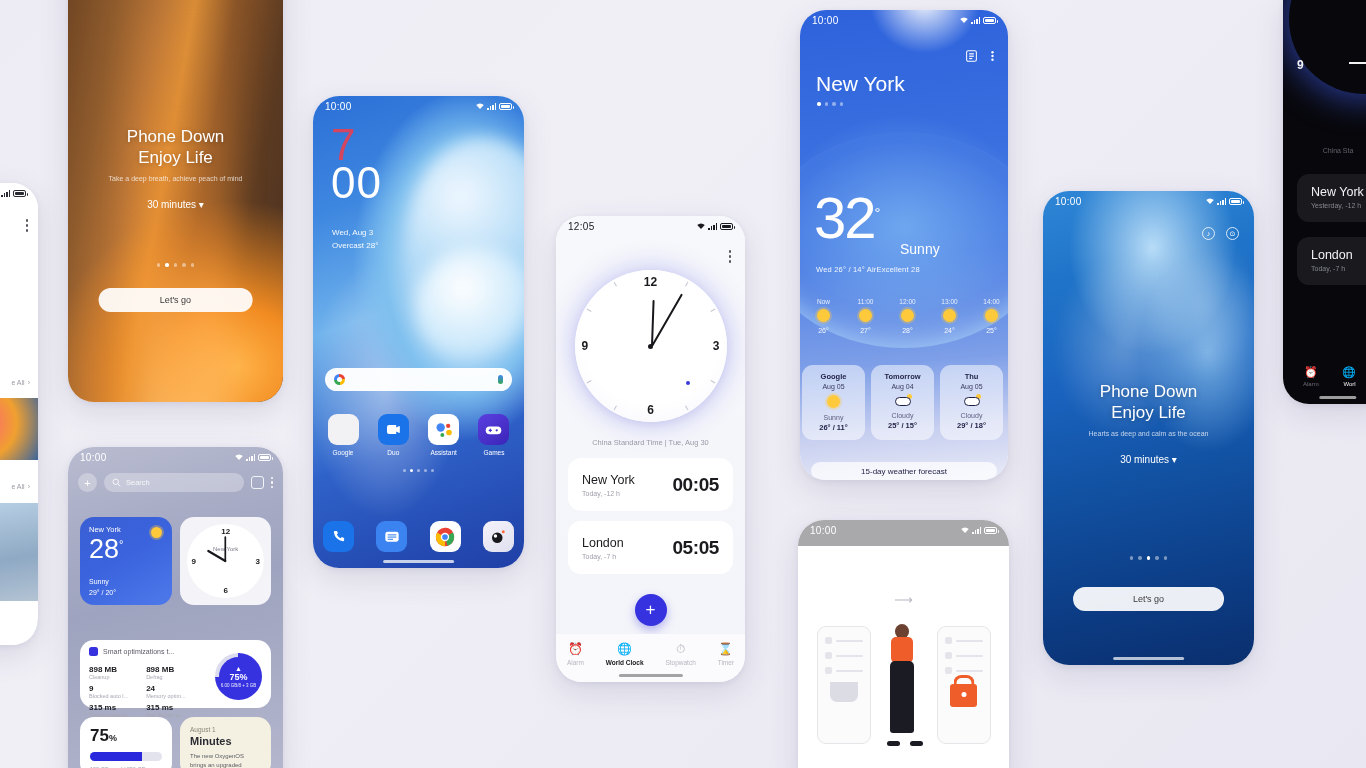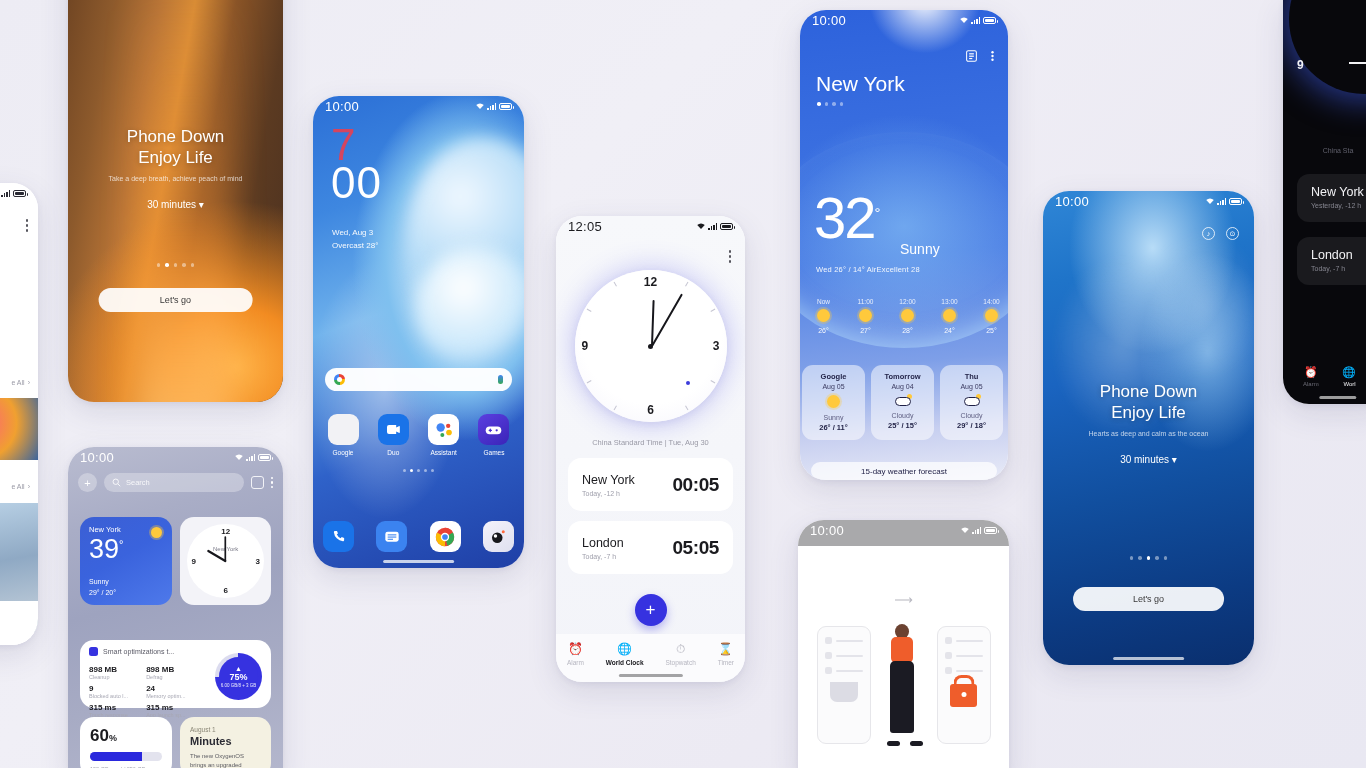--- a/index.html
+++ b/index.html
@@ -18,21 +18,21 @@
     overflow: hidden;
     background: #fff;
     box-shadow: 0 10px 30px rgba(60,60,110,0.13), 0 2px 6px rgba(60,60,110,0.08);
   }
   .screen { position: absolute; inset: 0; overflow: hidden; }
 
   
   .statusbar {
     position: absolute; top: 0; left: 0; right: 0; height: 20px;
     display: flex; align-items: center; justify-content: space-between;
-    padding: 0 12px; font-size: 13px; letter-spacing: .3px;
+    padding: 0 12px; font-size: 10px; letter-spacing: .3px;
   }
   .sb-icons { display: flex; align-items: center; gap: 3px; }
   .sb-wifi { width: 8px; height: 7px; }
   .sb-sig { display: flex; align-items: flex-end; gap: 1px; height: 7px; }
   .sb-sig i { width: 1.4px; background: currentColor; display: block; }
   .sb-sig i:nth-child(1){height:2px}.sb-sig i:nth-child(2){height:3.5px}
   .sb-sig i:nth-child(3){height:5px}.sb-sig i:nth-child(4){height:6.5px}
   .sb-batt { width: 13px; height: 7px; border: 1px solid currentColor; border-radius: 2px; position: relative; }
   .sb-batt::after { content:''; position:absolute; inset:1px; background: currentColor; border-radius:1px; }
   .sb-batt::before { content:''; position:absolute; right:-3px; top:2px; width:1.5px; height:3px; background: currentColor; border-radius:0 1px 1px 0;}
@@ -383,21 +383,21 @@
             <i></i>
             <i></i>
             <i></i>
           </div>
       </div>
 
       <div class="wg-row" style="top:70px;">
         <div class="wg-weather">
           <div class="c">New York</div>
           <div class="t">
-            <span>39</span><sup>°</sup>
+            <span>28</span><sup>°</sup>
           </div>
           <div class="wg-sun"></div>
           <div class="b">
             <div>Sunny</div>
             <div>29° / 20°</div>
           </div>
         </div>
         <div class="wg-clock">
           <div class="wg-dial">
             <span class="n n12">12</span>
@@ -441,21 +441,21 @@
             <span style="font-size:7px">▲</span>
             <span class="p">75%</span>
             <span class="s">6.00 GB/8 + 3 GB</span>
           </div>
         </div>
       </div>
 
       <div class="wg-row2">
         <div class="wg-store">
           <div class="p">
-            <span>60</span><small>%</small>
+            <span>75</span><small>%</small>
           </div>
           <div class="wg-bar">
               <i style="width:72%"></i>
             </div>
           <div class="u">192 GB used / 256 GB</div>
         </div>
         <div class="wg-note">
           <div class="d">August 1</div>
           <div class="t">Minutes</div>
           <div class="b">The new OxygenOS brings an upgraded</div>

